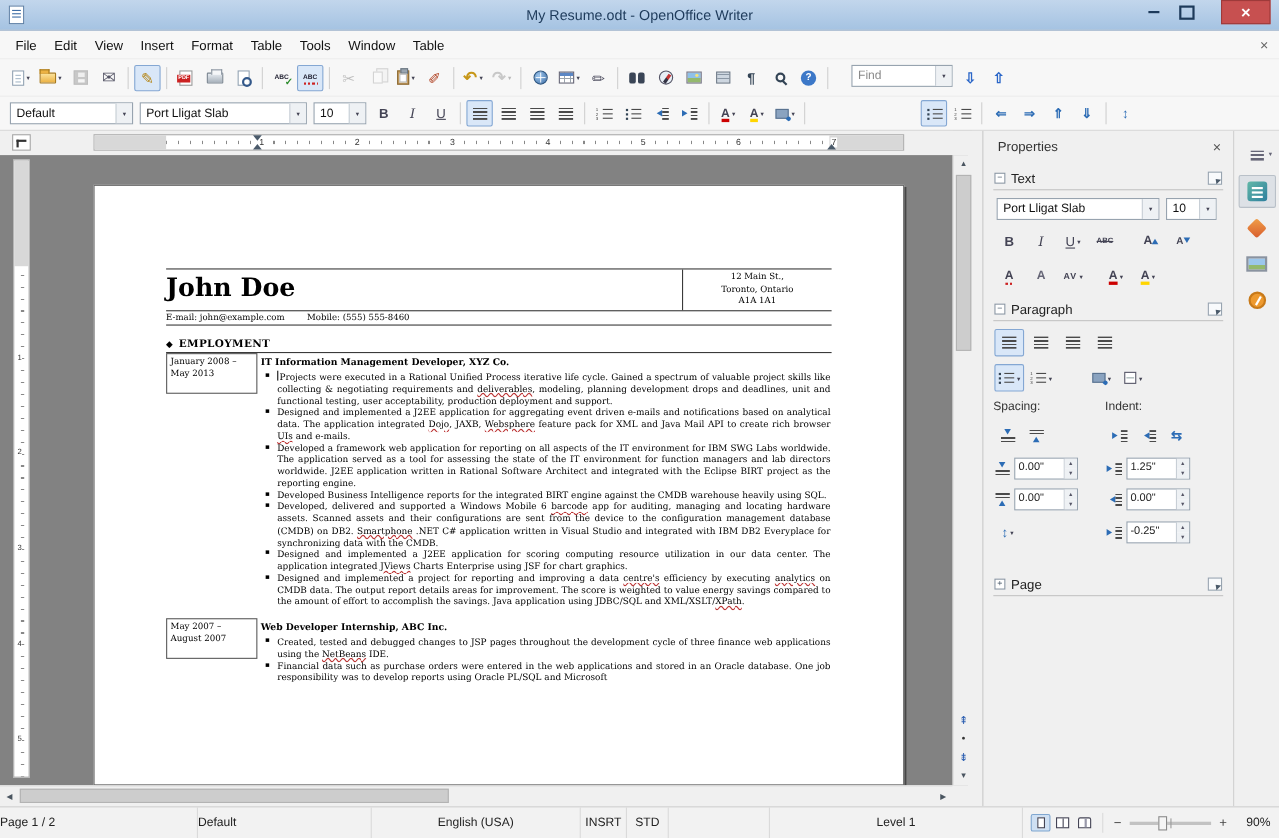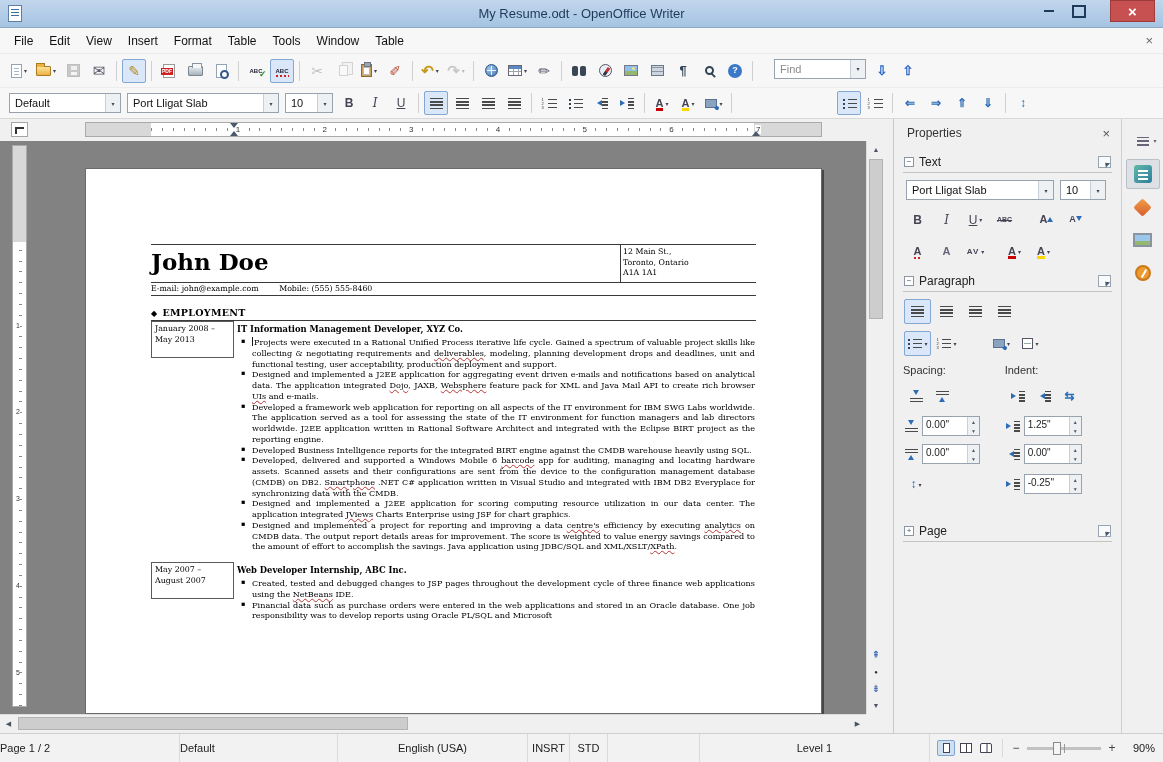--- a/index.html
+++ b/index.html
@@ -148,21 +148,21 @@
 #vruler{position:absolute;left:12px;top:4px;width:15px;height:562px;background:#fff;border:1px solid #aaa}
 #vruler-sh{position:absolute;left:0;right:0;top:0;height:96px;background:#d8d8d8}
 #vticks{position:absolute;left:6px;top:96px;bottom:0;width:3px;background:repeating-linear-gradient(0deg,#888 0 1px,rgba(0,0,0,0) 1px 10.84px)}
 .rvnum{position:absolute;left:3px;font-size:7px;color:#333;background:#fff;padding:1px 0}
 #page{position:absolute;left:85px;top:27px;width:737px;height:546px;background:#fff;border:1px solid #6a6a6a;box-shadow:2px 2px 0 rgba(0,0,0,.45);overflow:hidden}
 
 
 #resume{position:absolute;left:65px;top:75px;width:605px;font-family:"DejaVu Serif",serif;color:#000}
 .r-head{display:grid;grid-template-columns:1fr 135px;border-top:1px solid #3a3a3a;border-bottom:1px solid #3a3a3a}
 .r-name{font-size:23px;font-weight:bold;padding:3px 0 7px;border-right:1px solid #3a3a3a}
-.r-addr{font-size:7.8px;line-height:1.35;text-align:left;padding:2px 2px}
+.r-addr{font-size:7.8px;line-height:1.35;text-align:center;padding:2px 2px}
 .r-contact{font-size:7.8px;padding:1px 0 2px;border-bottom:1px solid #3a3a3a}
 .r-contact .email{}
 .r-contact .mobile{margin-left:18px}
 .r-sect{font-size:9.5px;font-weight:bold;padding:11px 0 2px;border-bottom:1px solid #3a3a3a;letter-spacing:.3px}
 .r-sect .diamond{font-size:8px;margin-right:5px}
 .r-job{display:grid;grid-template-columns:83px 1fr;align-items:start}
 .r-job-gap{margin-top:10px}
 .r-dates{border:1px solid #5a5a5a;font-size:7.9px;line-height:1.35;padding:2px 3px 12px;min-height:32px}
 .r-content{padding:1px 0 0 3px}
 .job-title{font-size:8.4px;font-weight:bold;padding:2px 0 3px}

